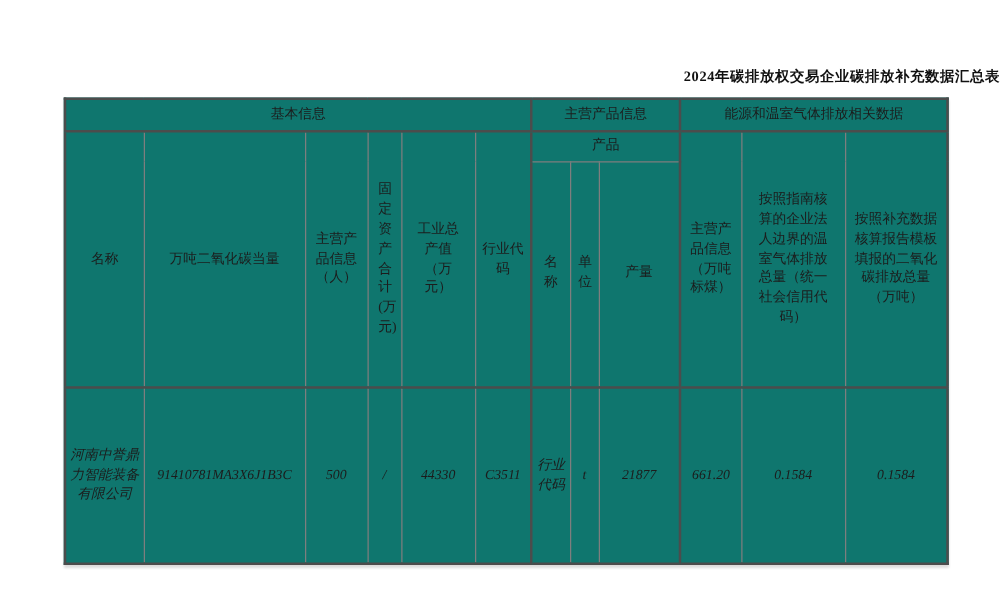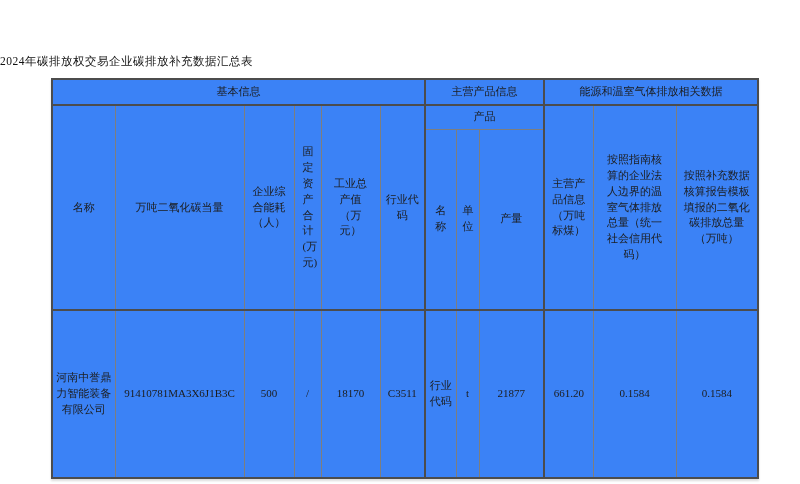--- a/index.html
+++ b/index.html
@@ -5,51 +5,51 @@
   * { margin: 0; padding: 0; box-sizing: border-box; }
   html, body { width: 800px; height: 484px; background: #ffffff; overflow: hidden; }
   body {
     position: relative;
     font-family: "Liberation Serif", "DejaVu Serif", serif;
     color: #1c1c1c;
   }
   .doc-title {
     position: absolute;
     top: 54px; left: 0; width: 800px;
-    text-align: left;
+    text-align: right;
     font-size: 11.5px;
-    font-weight: normal;
+    font-weight: bold;
     letter-spacing: 0.5px;
     color: #111;
   }
   table.summary {
     position: absolute;
     left: 51px; top: 78px;
     width: 706px;
     border-collapse: collapse;
     table-layout: fixed;
     border: 2px solid #4c4c4c;
     box-shadow: 0 2px 2px rgba(0,0,0,0.14);
-    background: #3b82f6;
+    background: #0f766e;
   }
   td {
     border: 1px solid #7e7e7e;
     text-align: center;
     vertical-align: middle;
     font-size: 11px;
     line-height: 1.45;
     padding: 0 2px;
     word-break: break-all;
     overflow: hidden;
     color: #1c1c1c;
   }
   tr.r1 { height: 26px; }
   tr.r2 { height: 24px; }
   tr.r3 { height: 181px; }
-  tr.r4 { height: 168px; }
+  tr.r4 { height: 141px; font-style: italic; }
   tr.r1 td { border-bottom: 2px solid #4c4c4c; }
   tr.r4 td { border-top: 2px solid #4c4c4c; }
   .bl2 { border-left: 2px solid #4c4c4c; }
   .pad6  { padding: 0 6px; }
   .pad8  { padding: 0 8px; text-align: center; }
   .pad10 { padding: 0 10px; }
 </style>
 </head>
 <body>
 
@@ -72,40 +72,40 @@
   </colgroup>
   <tbody>
       <tr class="r1">
     <td colspan="6">基本信息</td>
     <td colspan="3" class="bl2">主营产品信息</td>
     <td colspan="3" class="bl2">能源和温室气体排放相关数据</td>
   </tr>
   <tr class="r2">
     <td rowspan="2">名称</td>
     <td rowspan="2">万吨二氧化碳当量</td>
-    <td rowspan="2" class="pad6">企业综合能耗（人）</td>
+    <td rowspan="2" class="pad6">主营产品信息（人）</td>
     <td rowspan="2" class="pad8">固定资产合计(万元)</td>
     <td rowspan="2" class="pad8">工业总产值（万元）</td>
     <td rowspan="2">行业代码</td>
     <td colspan="3" class="bl2">产品</td>
     <td rowspan="2" class="bl2 pad6">主营产品信息（万吨标煤）</td>
     <td rowspan="2" class="pad10">按照指南核算的企业法人边界的温室气体排放总量（统一社会信用代码）</td>
     <td rowspan="2" class="pad6">按照补充数据核算报告模板填报的二氧化碳排放总量（万吨）</td>
   </tr>
   <tr class="r3">
     <td class="bl2 pad8">名称</td>
     <td class="pad6">单位</td>
     <td>产量</td>
   </tr>
   <tr class="r4">
     <td>河南中誉鼎力智能装备有限公司</td>
     <td>91410781MA3X6J1B3C</td>
     <td>500</td>
     <td>/</td>
-    <td>18170</td>
+    <td>44330</td>
     <td>C3511</td>
     <td class="bl2">行业代码</td>
     <td>t</td>
     <td>21877</td>
     <td class="bl2">661.20</td>
     <td>0.1584</td>
     <td>0.1584</td>
   </tr>
 </tbody>
   </table>

